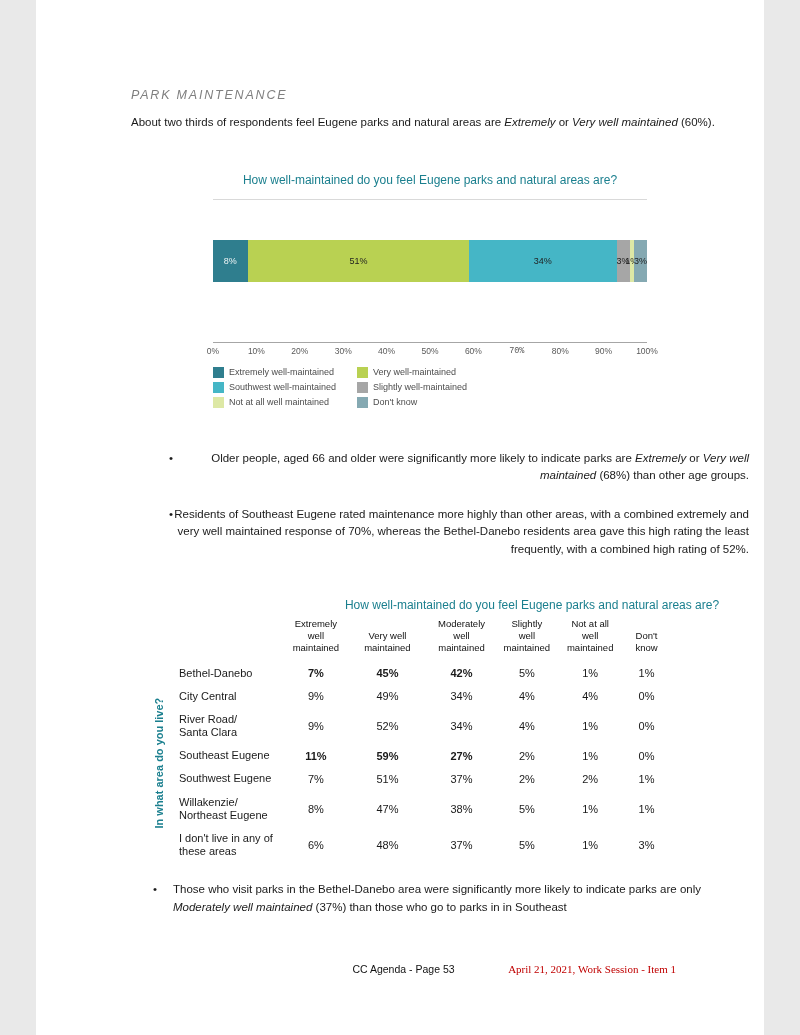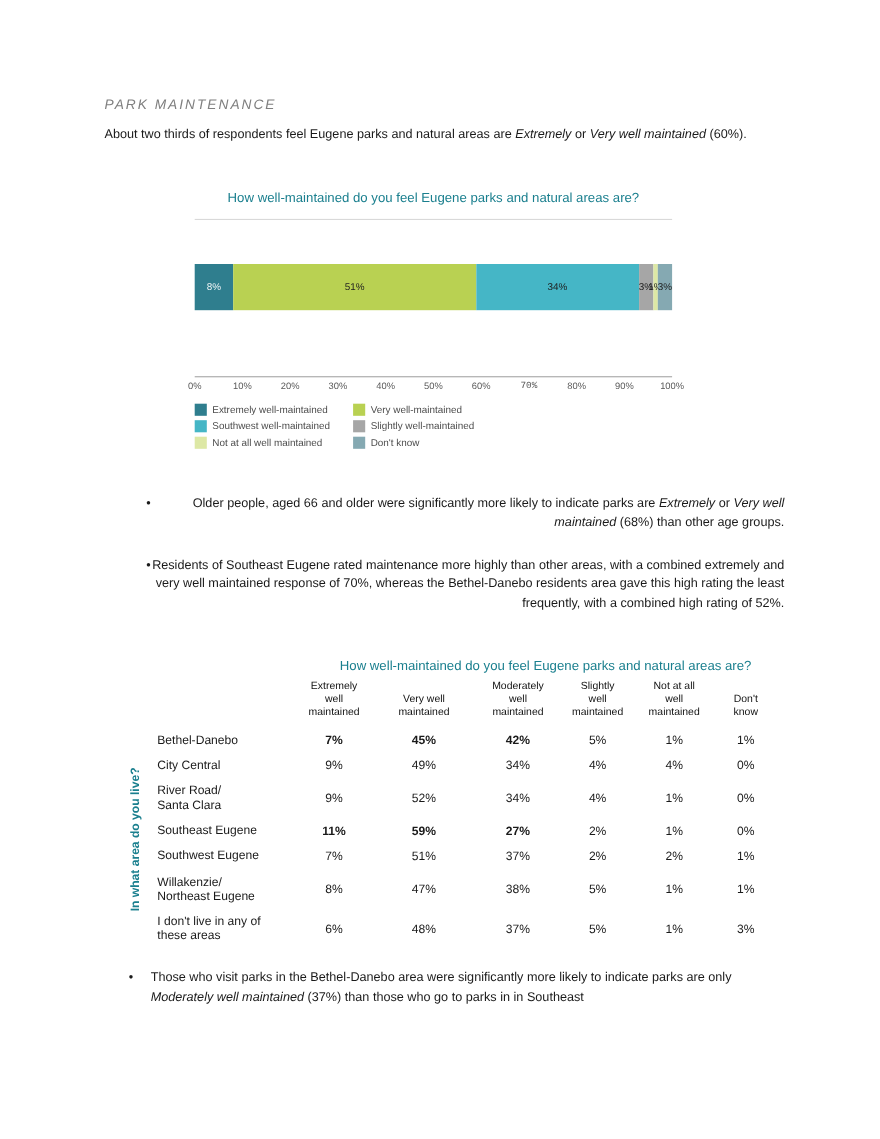--- a/index.html
+++ b/index.html
@@ -1,16 +1,16 @@
 <!DOCTYPE html>
 <html><head>
 <meta charset="utf-8">
 <style>
   html,body{margin:0;padding:0;background:#e9e9e9;}
-  .page{position:relative;width:800px;height:1035px;background:#ffffff;margin:0 auto;
+  .page{position:relative;width:728px;height:1035px;background:#ffffff;margin:0 auto;
         font-family:"Liberation Sans",sans-serif;color:#1a1a1a;overflow:hidden;}
   .content{padding:88px 95px 0 95px;}
 
   .section-heading{font-size:12.5px;font-style:italic;letter-spacing:1.8px;color:#7f7f7f;margin-bottom:12px;}
   .intro{font-size:11.5px;line-height:1.45;margin:0;width:612px;}
   .i{font-style:italic;}
   .brand{font-weight:bold;color:#1a7f8e;}
 
   
   .chart{width:434px;margin:42px 0 0 82px;}
@@ -249,14 +249,18 @@
     </div>
 
     <div class="bullet closing">
       <span class="dot"></span>
       <span class="btext"><span>Those who visit parks in the Bethel-Danebo area were significantly more likely to indicate parks are only </span><span class="i">Moderately well maintained</span><span> (37%) than those who go to parks in in Southeast</span></span>
     </div>
 
   </div>
 
   <div class="footer">
+    <div class="footer-row2">
+      <div class="cc-agenda">CC Agenda - Page 53</div>
+      <div class="session">April 21, 2021, Work Session - Item 1</div>
+    </div>
   </div>
 </div>
 
 </body></html>

